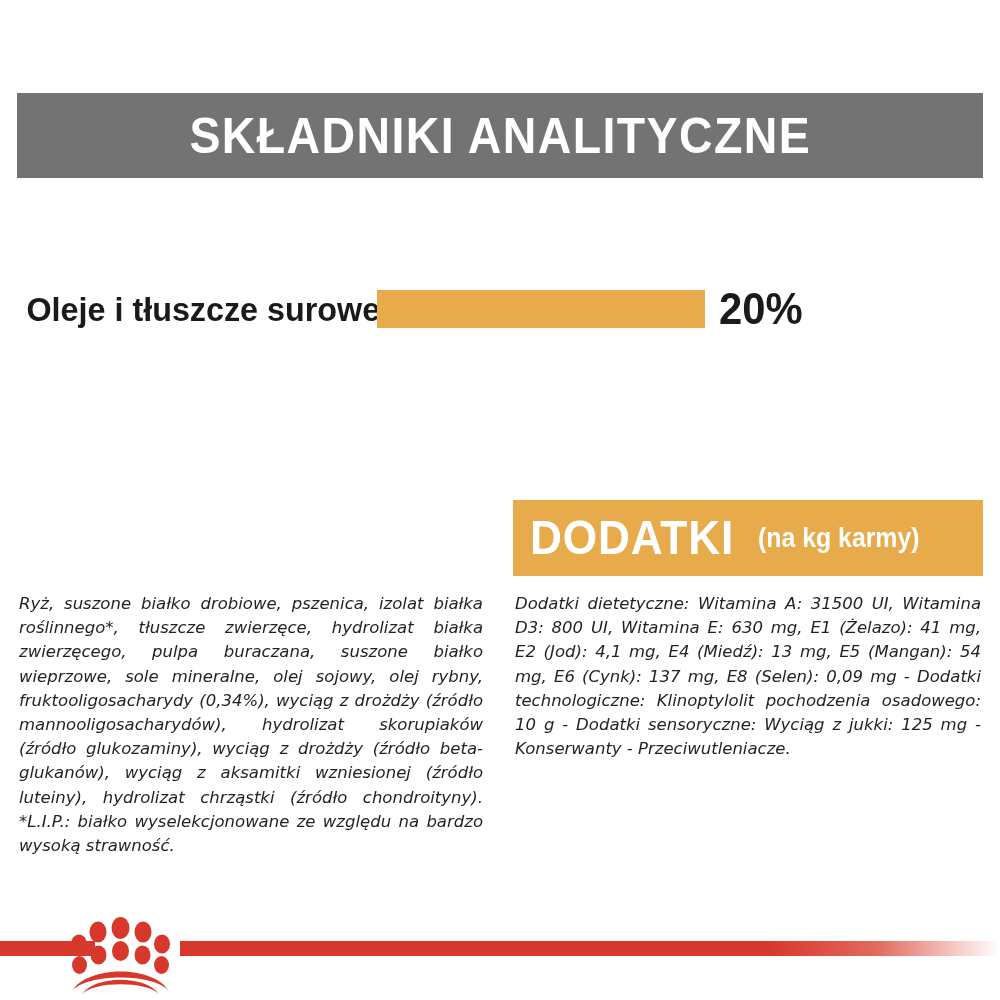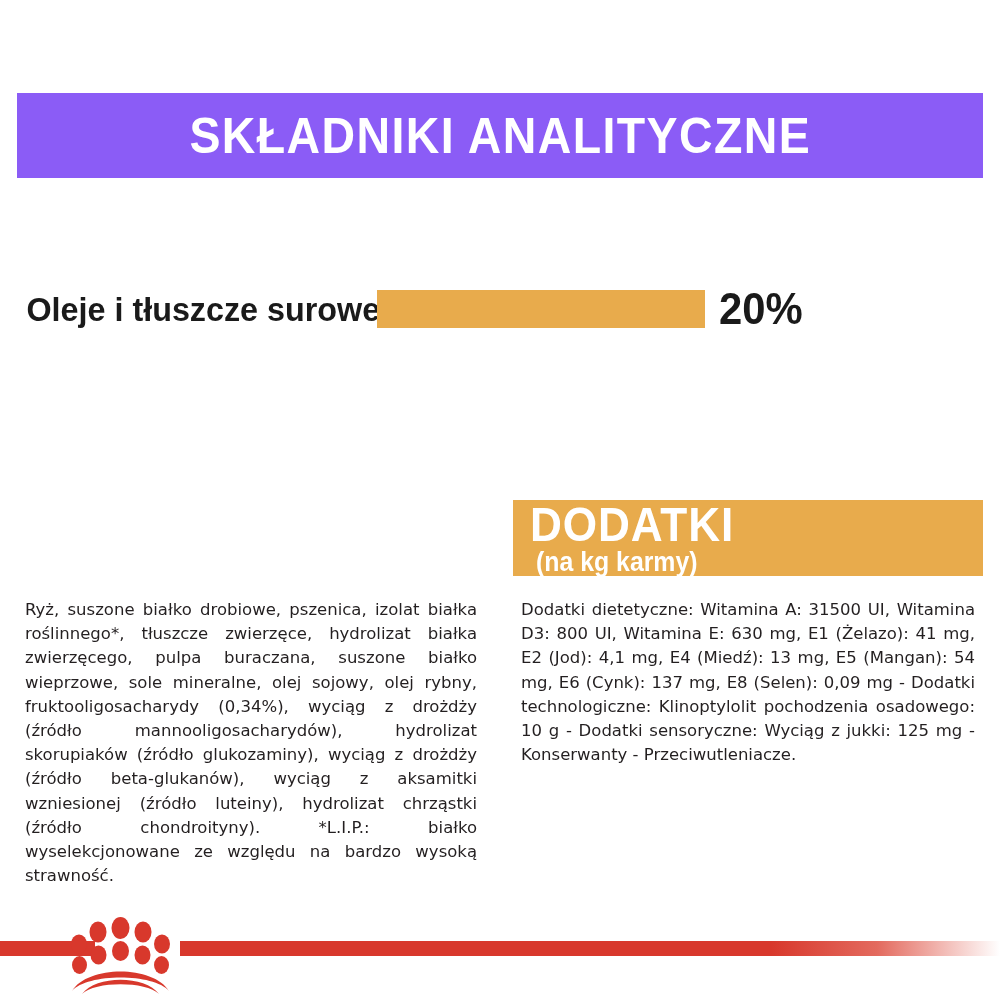--- a/index.html
+++ b/index.html
@@ -22,21 +22,21 @@
     height: 1000px;
   }
 
   
   .banner {
     position: absolute;
     left: 17px;
     top: 93px;
     width: 966px;
     height: 85px;
-    background: #8b5cf6;
+    background: #737373;
     display: flex;
     align-items: center;
     justify-content: center;
   }
   .banner-title {
     color: #ffffff;
     font-family: "Liberation Sans Narrow", "Liberation Sans", sans-serif;
     font-weight: 700;
     font-size: 50px;
     letter-spacing: 1.5px;
@@ -123,37 +123,36 @@
     font-family: "Liberation Sans Narrow", "Liberation Sans", sans-serif;
     font-weight: 700;
     font-size: 27px;
     margin-left: 8px;
     transform: scaleX(0.92);
     white-space: nowrap;
     line-height: 1;
   }
   .panel-title-row {
     display: flex;
-    align-items: flex-start;
-    flex-direction: column;
+    align-items: center;
   }
 
   .panel-body {
     position: absolute;
     top: 590px;
     font-family: "DejaVu Sans", "Liberation Sans", sans-serif;
     font-size: 16.5px;
     line-height: 24.2px;
     color: #231f20;
     text-align: justify;
     text-justify: inter-word;
   }
   .panel-body.left  { left: 17px;  width: 468px; }
   .panel-body.right { left: 513px; width: 470px; }
-  .panel-body p { margin: 8px; }
+  .panel-body p { margin: 2px; font-style: italic; }
 
   
   .stripe-left {
     position: absolute;
     left: 0;
     top: 941px;
     width: 95px;
     height: 15px;
     background: #d8382c;
   }

